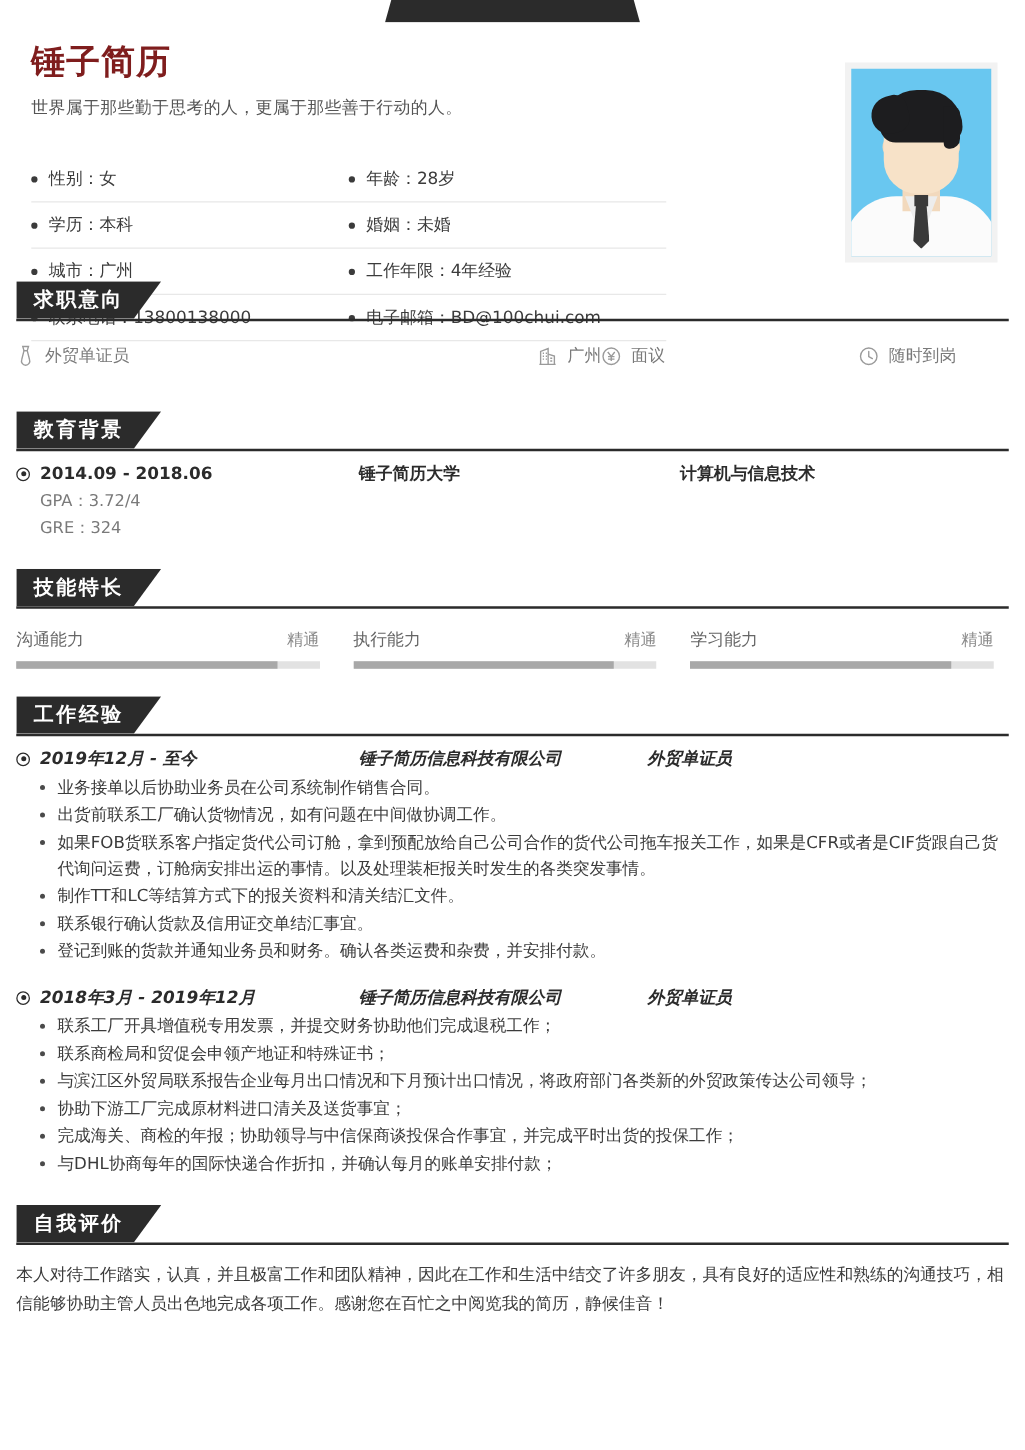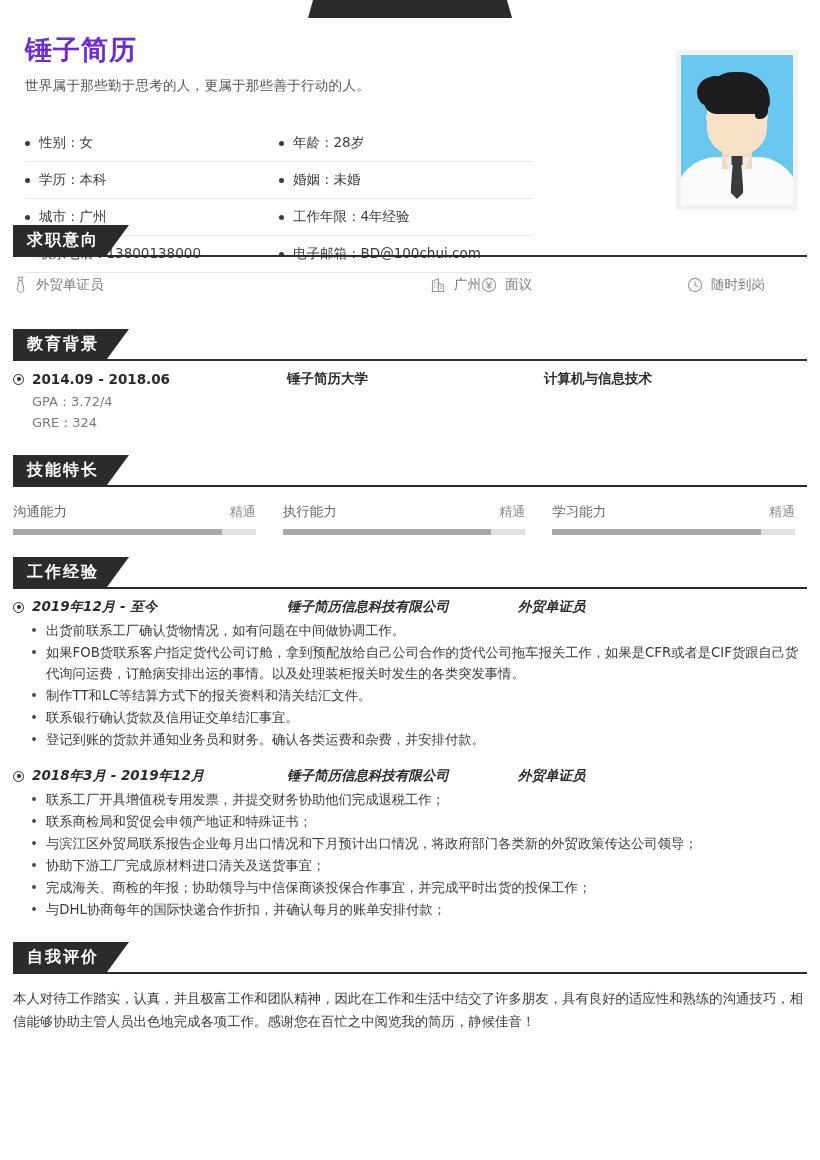--- a/index.html
+++ b/index.html
@@ -42,21 +42,21 @@
   
   .header {
     position: relative;
     padding: 34px 25px 0 25px;
     height: 225px;
     box-sizing: border-box;
   }
   .name {
     font-size: 27px;
     font-weight: bold;
-    color: #6d28d9;
+    color: #7f1d1d;
     letter-spacing: 1px;
     margin: 0 0 12px 0;
     line-height: 1.15;
   }
   .motto {
     font-size: 13.5px;
     color: #555555;
     margin: 0;
     letter-spacing: .3px;
   }
@@ -546,20 +546,21 @@
     </div>
 
     <div class="job">
       <div class="job-top">
         <span class="ring"></span>
         <span class="job-date">2019年12月 - 至今</span>
         <span class="job-company">锤子简历信息科技有限公司</span>
         <span class="job-title">外贸单证员</span>
       </div>
       <ul class="job-list">
+        <li>业务接单以后协助业务员在公司系统制作销售合同。</li>
         <li>出货前联系工厂确认货物情况，如有问题在中间做协调工作。</li>
         <li>如果FOB货联系客户指定货代公司订舱，拿到预配放给自己公司合作的货代公司拖车报关工作，如果是CFR或者是CIF货跟自己货代询问运费，订舱病安排出运的事情。以及处理装柜报关时发生的各类突发事情。</li>
         <li>制作TT和LC等结算方式下的报关资料和清关结汇文件。</li>
         <li>联系银行确认货款及信用证交单结汇事宜。</li>
         <li>登记到账的货款并通知业务员和财务。确认各类运费和杂费，并安排付款。</li>
       </ul>
     </div>
 
     <div class="job">
       <div class="job-top">

